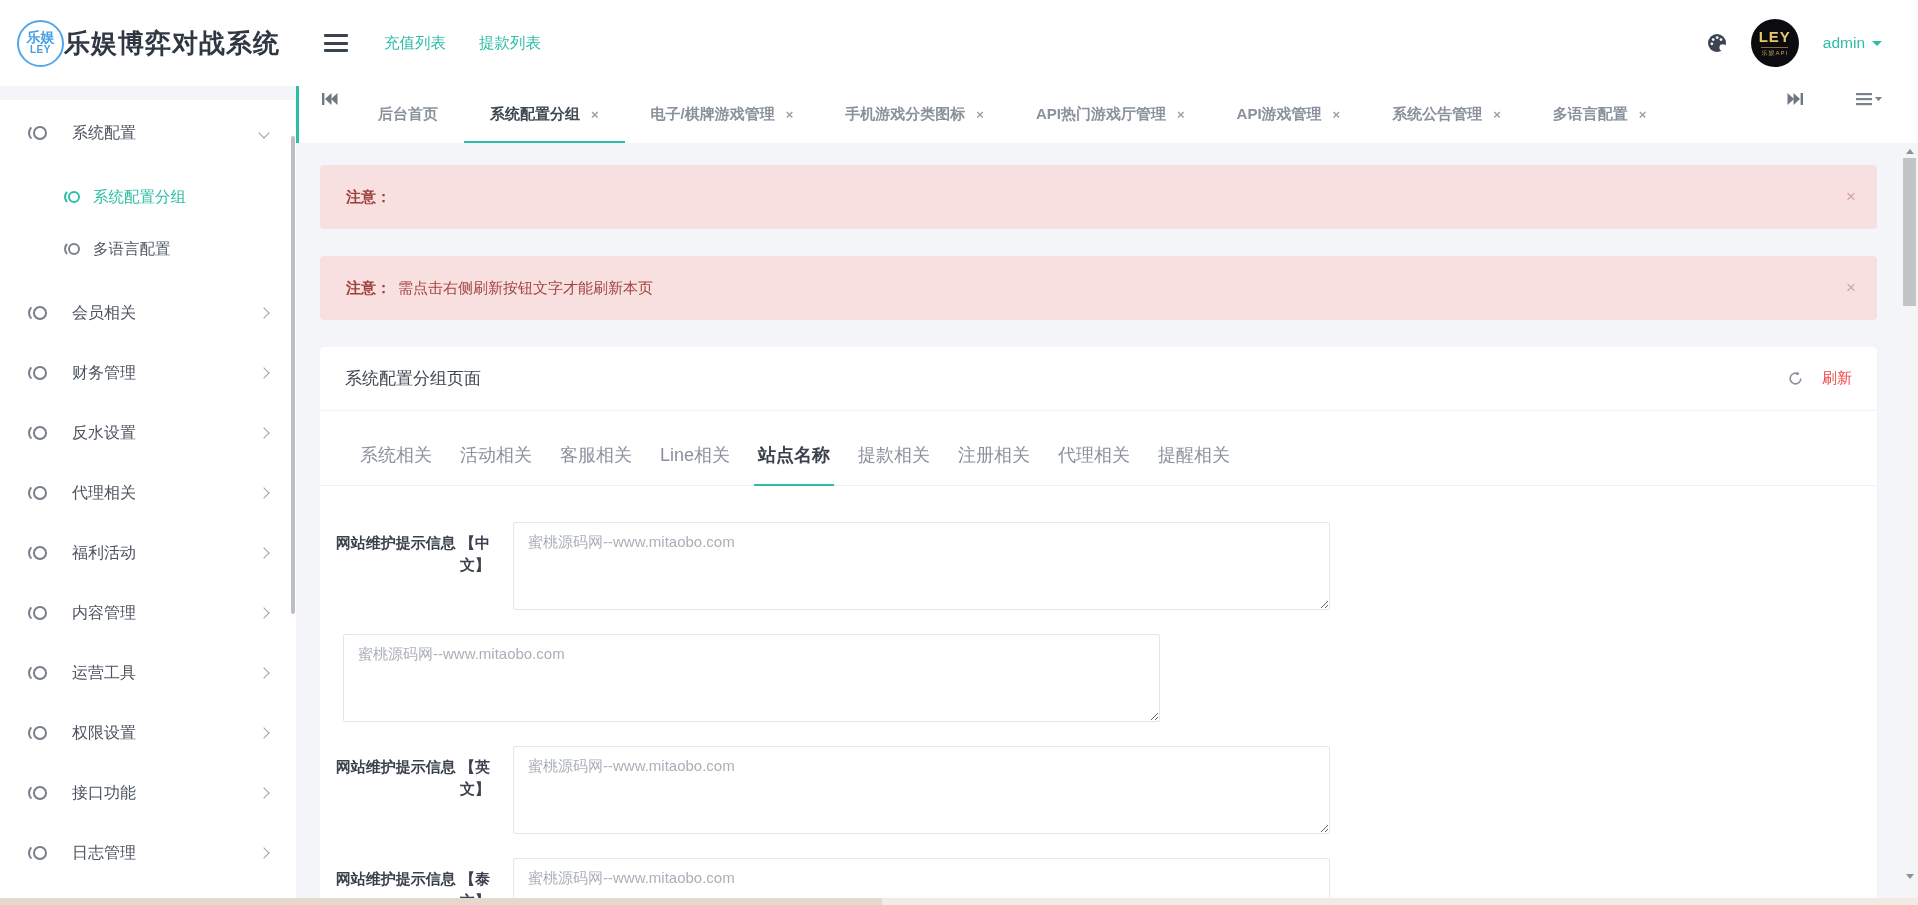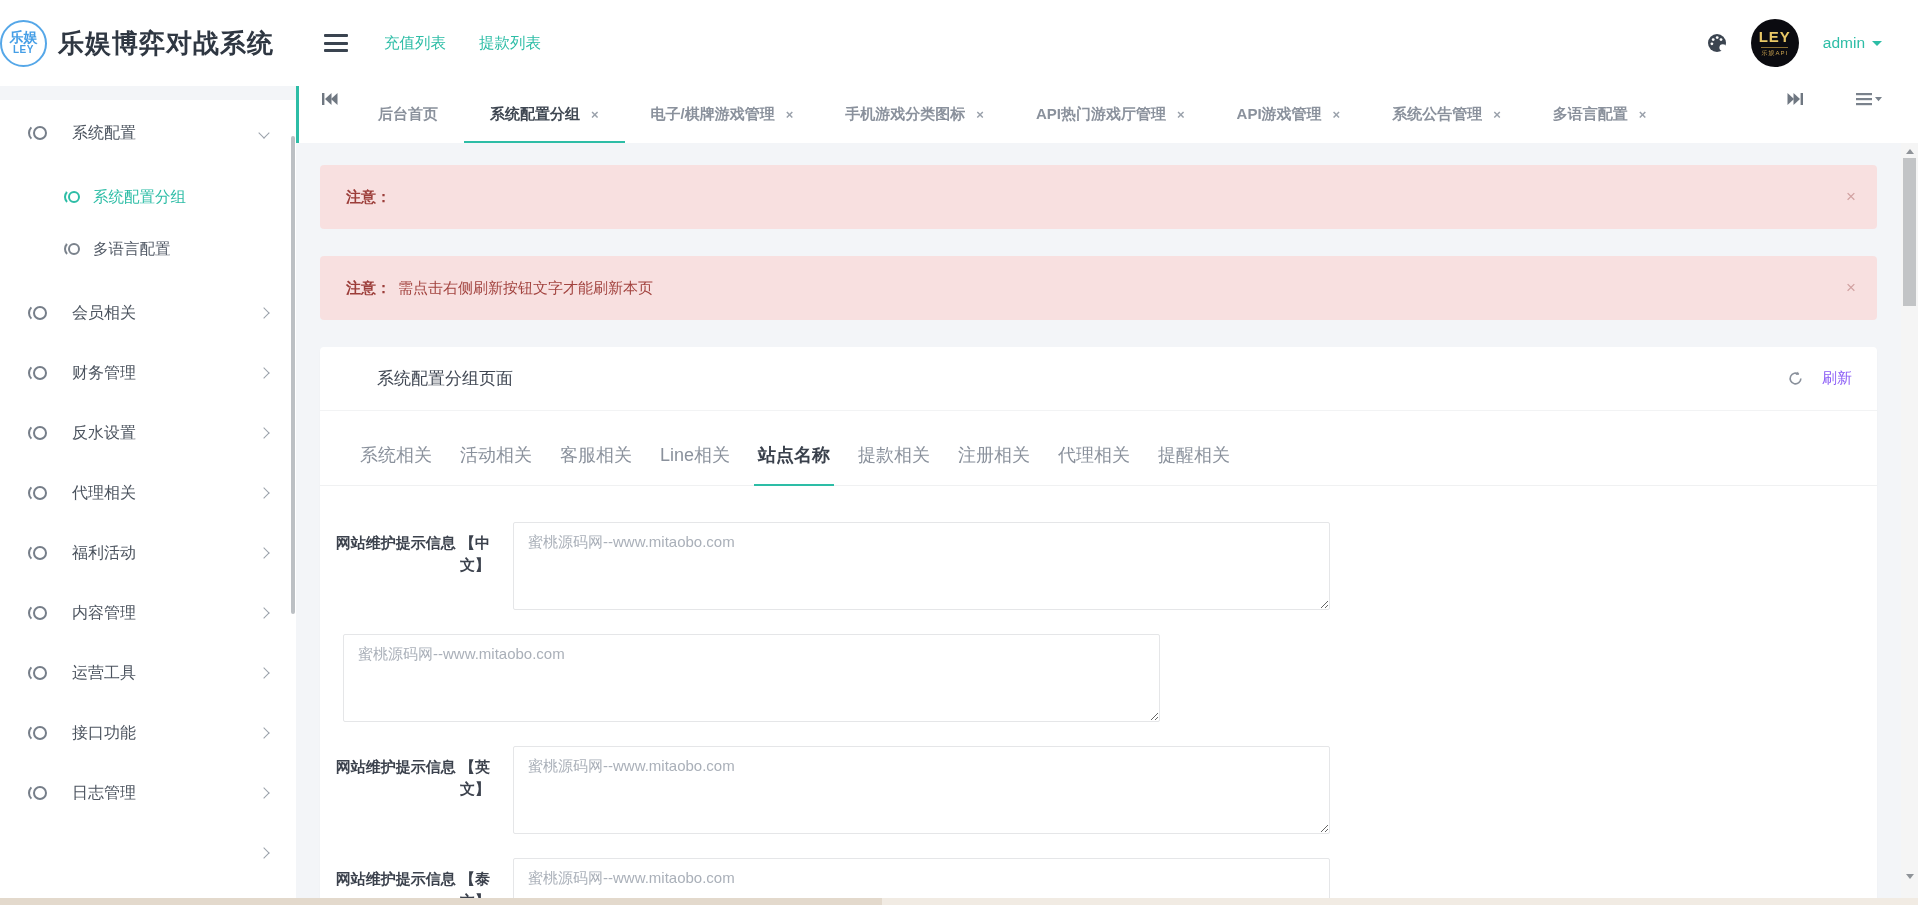--- a/index.html
+++ b/index.html
@@ -1,21 +1,21 @@
 <!DOCTYPE html>
 <html><head>
 <meta charset="utf-8">
 <style>
   * { margin:0; padding:0; box-sizing:border-box; }
   html,body { width:1918px; height:905px; overflow:hidden; }
   body { font-family:"Liberation Sans","DejaVu Sans",sans-serif; background:#f3f5f8; position:relative; color:#3f4652; }
 
   
   .header { position:absolute; top:0; left:0; right:0; height:86px; background:#fff; display:flex; align-items:center; z-index:6; }
-  .logo-area { width:296px; flex:none; display:flex; align-items:center; gap:11px; }
+  .logo-area { width:296px; flex:none; display:flex; align-items:center; padding-left:17px; }
   .logo-badge { width:47px; height:47px; flex:none; border-radius:50%; border:2.5px solid #55a7e8; color:#459ee6; display:flex; flex-direction:column; align-items:center; justify-content:center; line-height:1.05; font-weight:bold; }
   .logo-badge .l1 { font-size:14px; }
   .logo-badge .l2 { font-size:10px; letter-spacing:.5px; }
   .app-title { font-size:26px; font-weight:bold; color:#2f3742; white-space:nowrap; letter-spacing:1px; }
   .hamburger { margin-left:28px; width:24px; display:flex; flex-direction:column; gap:4.5px; cursor:pointer; }
   .hamburger i { display:block; height:3px; background:#3a4450; border-radius:1px; }
   .hnav { display:flex; gap:33px; margin-left:36px; }
   .hnav a { font-size:15.5px; text-decoration:none; cursor:pointer; }
   .header-right { margin-left:auto; display:flex; align-items:center; gap:24px; padding-right:36px; }
   .palette-btn { cursor:pointer; line-height:0; }
@@ -56,22 +56,22 @@
   .tabbar-right { margin-left:auto; display:flex; align-items:center; gap:36px; }
 
   
   .content { position:absolute; left:296px; top:143px; right:17px; bottom:7px; padding:22px 24px 16px; overflow:hidden; }
   .alert { height:64px; background:#f8e0e0; border-radius:4px; display:flex; align-items:center; padding:0 26px; font-size:15px; color:#a2433f; position:relative; margin-bottom:27px; }
   .alert b { font-weight:bold; color:#9c3e3a; margin-right:7px; }
   .alert .close { position:absolute; right:21px; top:50%; transform:translateY(-50%); font-size:17px; color:#d2a2a2; cursor:pointer; }
 
   .panel { background:#fff; border-radius:4px; min-height:620px; box-shadow:0 1px 2px rgba(0,0,0,.03); }
   .panel-head { display:flex; align-items:center; justify-content:space-between; height:64px; padding:0 25px; border-bottom:1px solid #f2f3f4; }
-  .panel-title { font-size:17px; color:#3f4652;margin-left:32px; }
-  .refresh { display:flex; align-items:center; gap:19px; color:#8b5cf6; font-size:15px; cursor:pointer; }
+  .panel-title { font-size:17px; color:#3f4652; }
+  .refresh { display:flex; align-items:center; gap:19px; color:#ef4444; font-size:15px; cursor:pointer; }
 
   .inner-tabs { display:flex; margin-top:14px; padding:0 26px; border-bottom:1px solid #f0f1f2; }
   .itab { padding:18px 14px; font-size:18px; color:#8a919c; position:relative; cursor:pointer; white-space:nowrap; }
   .itab.active { color:#3a414c; font-weight:600; }
   .itab.active::after { content:''; position:absolute; left:10px; right:10px; bottom:-1px; height:2px; background:#2dbda6; }
 
   .form { padding:36px 0 60px; }
   .frow { display:flex; margin-bottom:24px; }
   .flabel { margin-left:12px; width:158px; flex:none; text-align:right; font-size:15px; font-weight:bold; color:#3c424d; line-height:22px; padding-top:10px; }
   .fta { margin-left:23px; width:817px; height:88px; border:1px solid #e5e6e8; border-radius:2px; background:#fff; resize:vertical; padding:10px 14px; font-size:15px; color:#333; font-family:inherit; }
@@ -179,20 +179,25 @@
       <span class="lbl">内容管理</span>
       <span class="chev right"></span>
     </div>
     <div class="side-item">
       <span class="ring"></span>
       <span class="lbl">运营工具</span>
       <span class="chev right"></span>
     </div>
     <div class="side-item">
       <span class="ring"></span>
+      <span class="lbl">权限设置</span>
+      <span class="chev right"></span>
+    </div>
+    <div class="side-item">
+      <span class="ring"></span>
       <span class="lbl">接口功能</span>
       <span class="chev right"></span>
     </div>
     <div class="side-item">
       <span class="ring"></span>
       <span class="lbl">日志管理</span>
       <span class="chev right"></span>
     </div>
     <div class="side-item">
       <span class="ring" style="visibility:hidden"></span>

